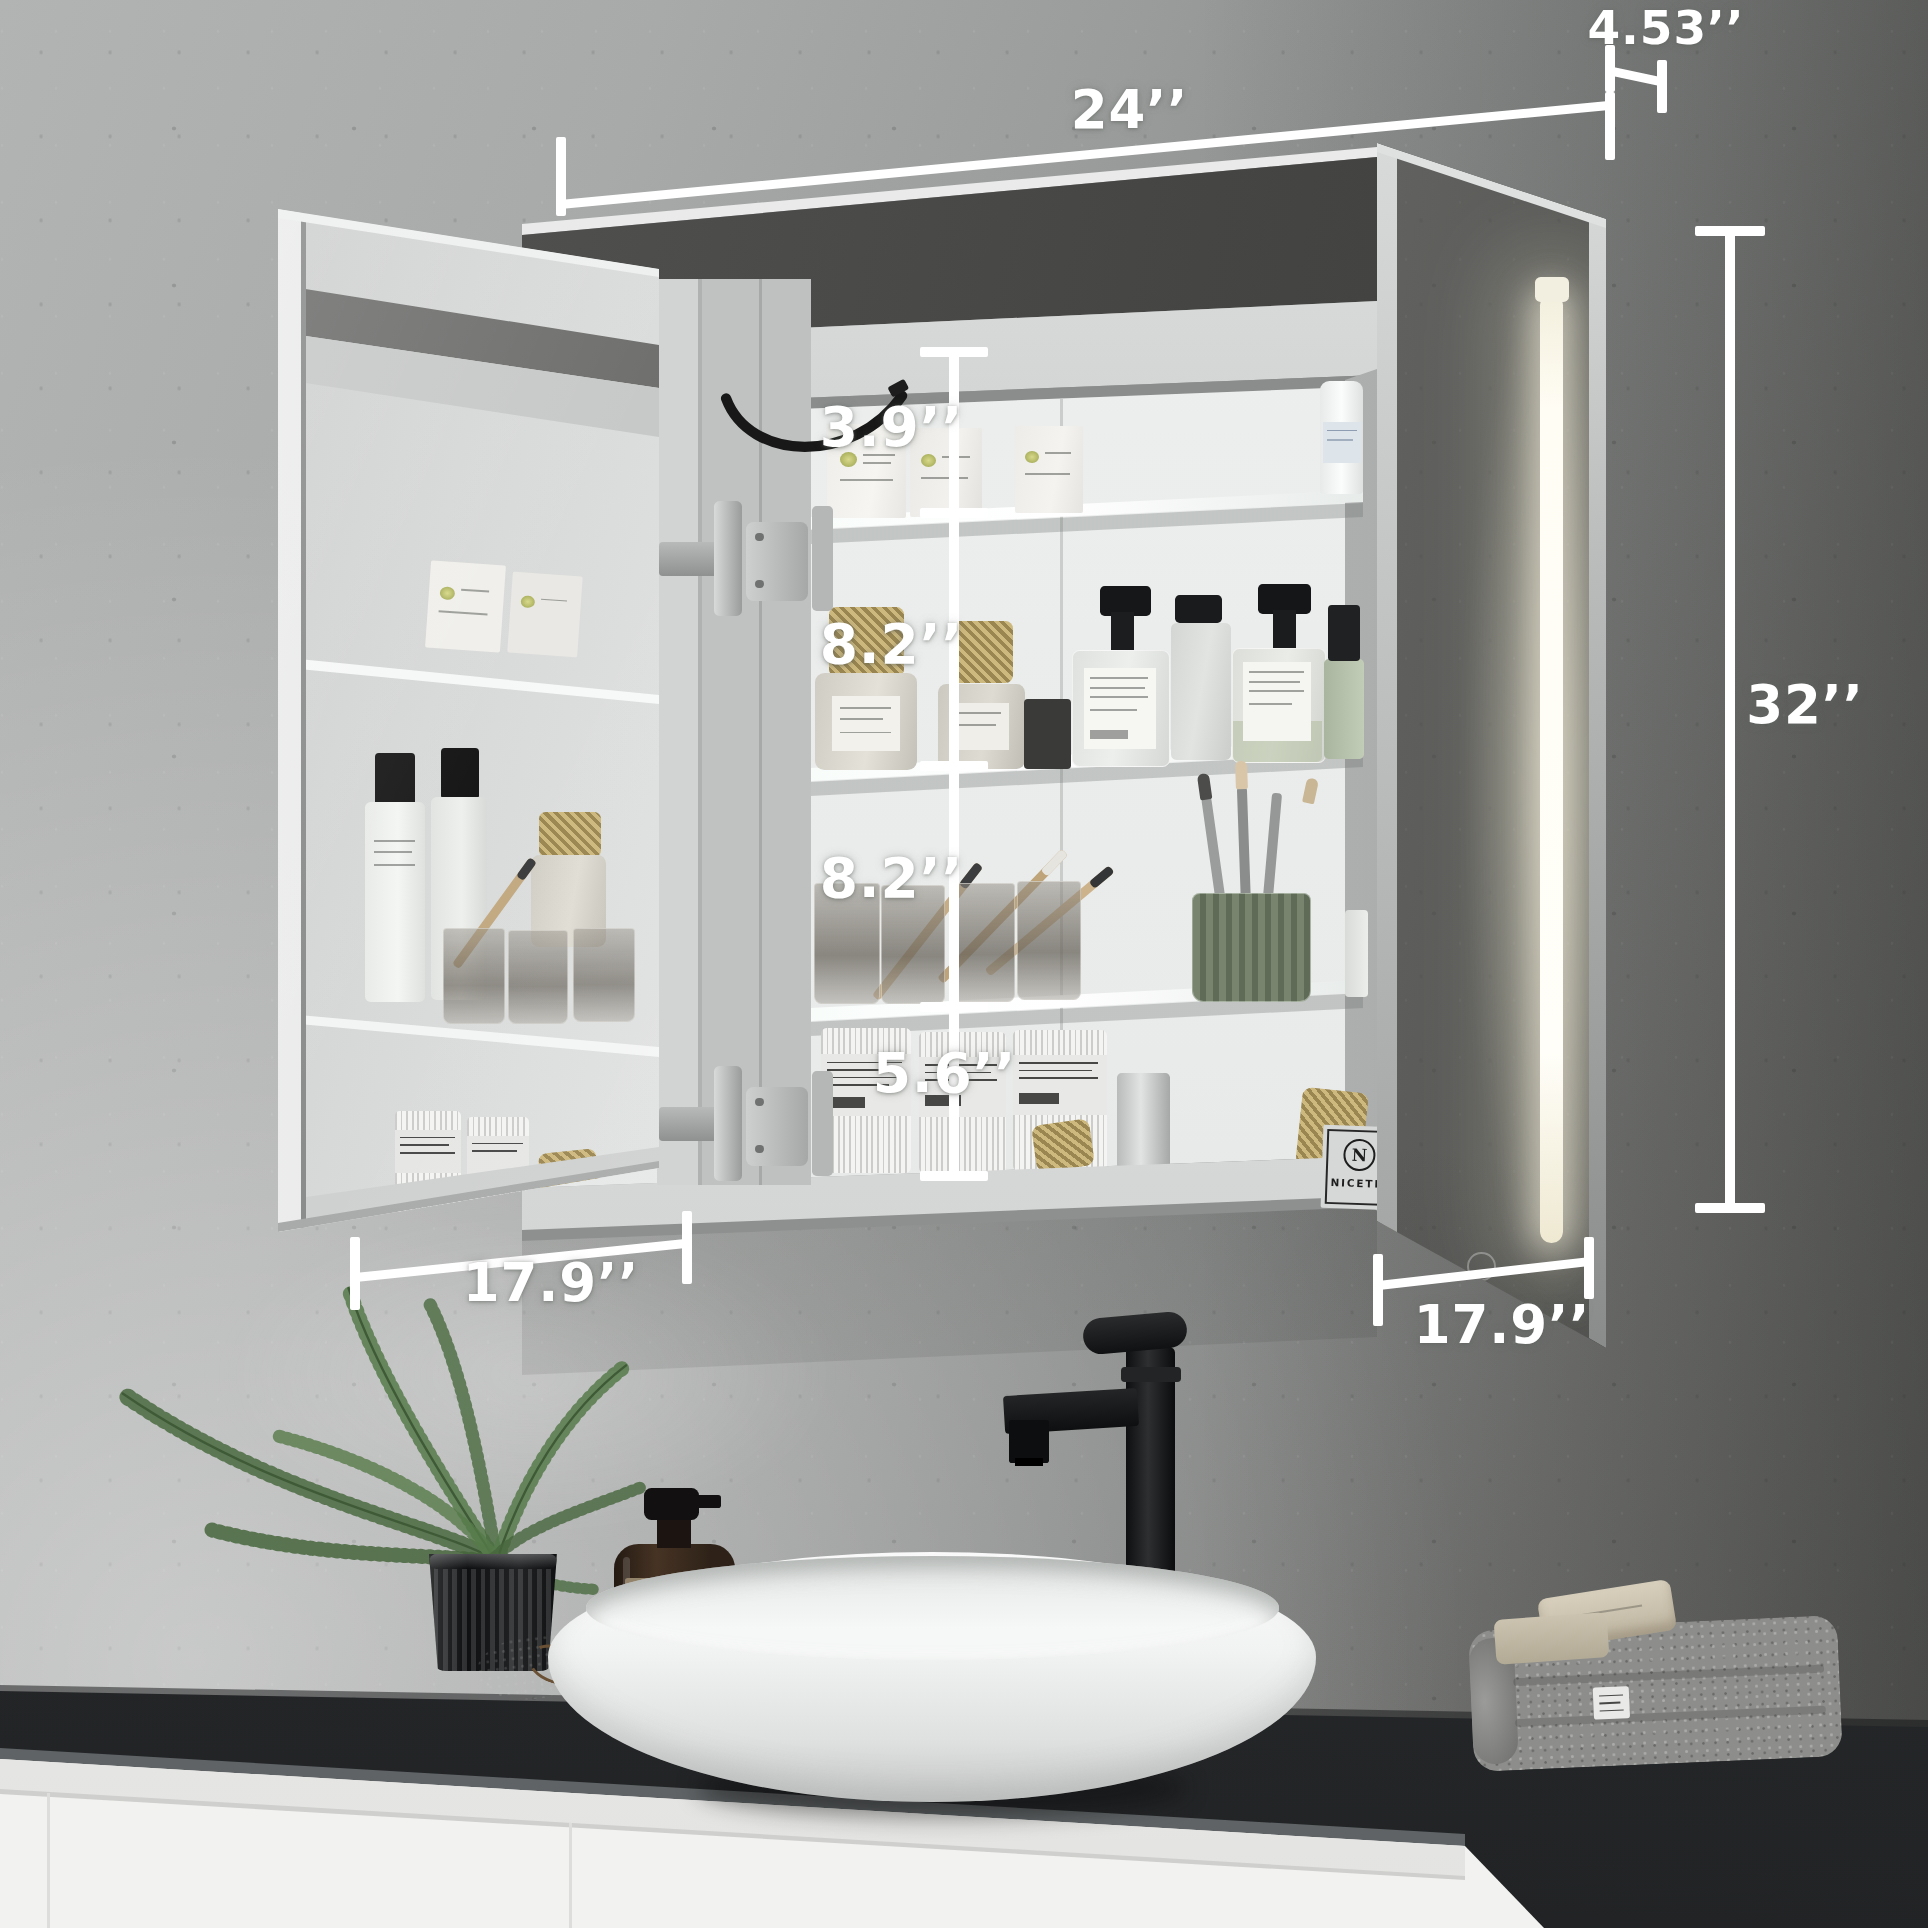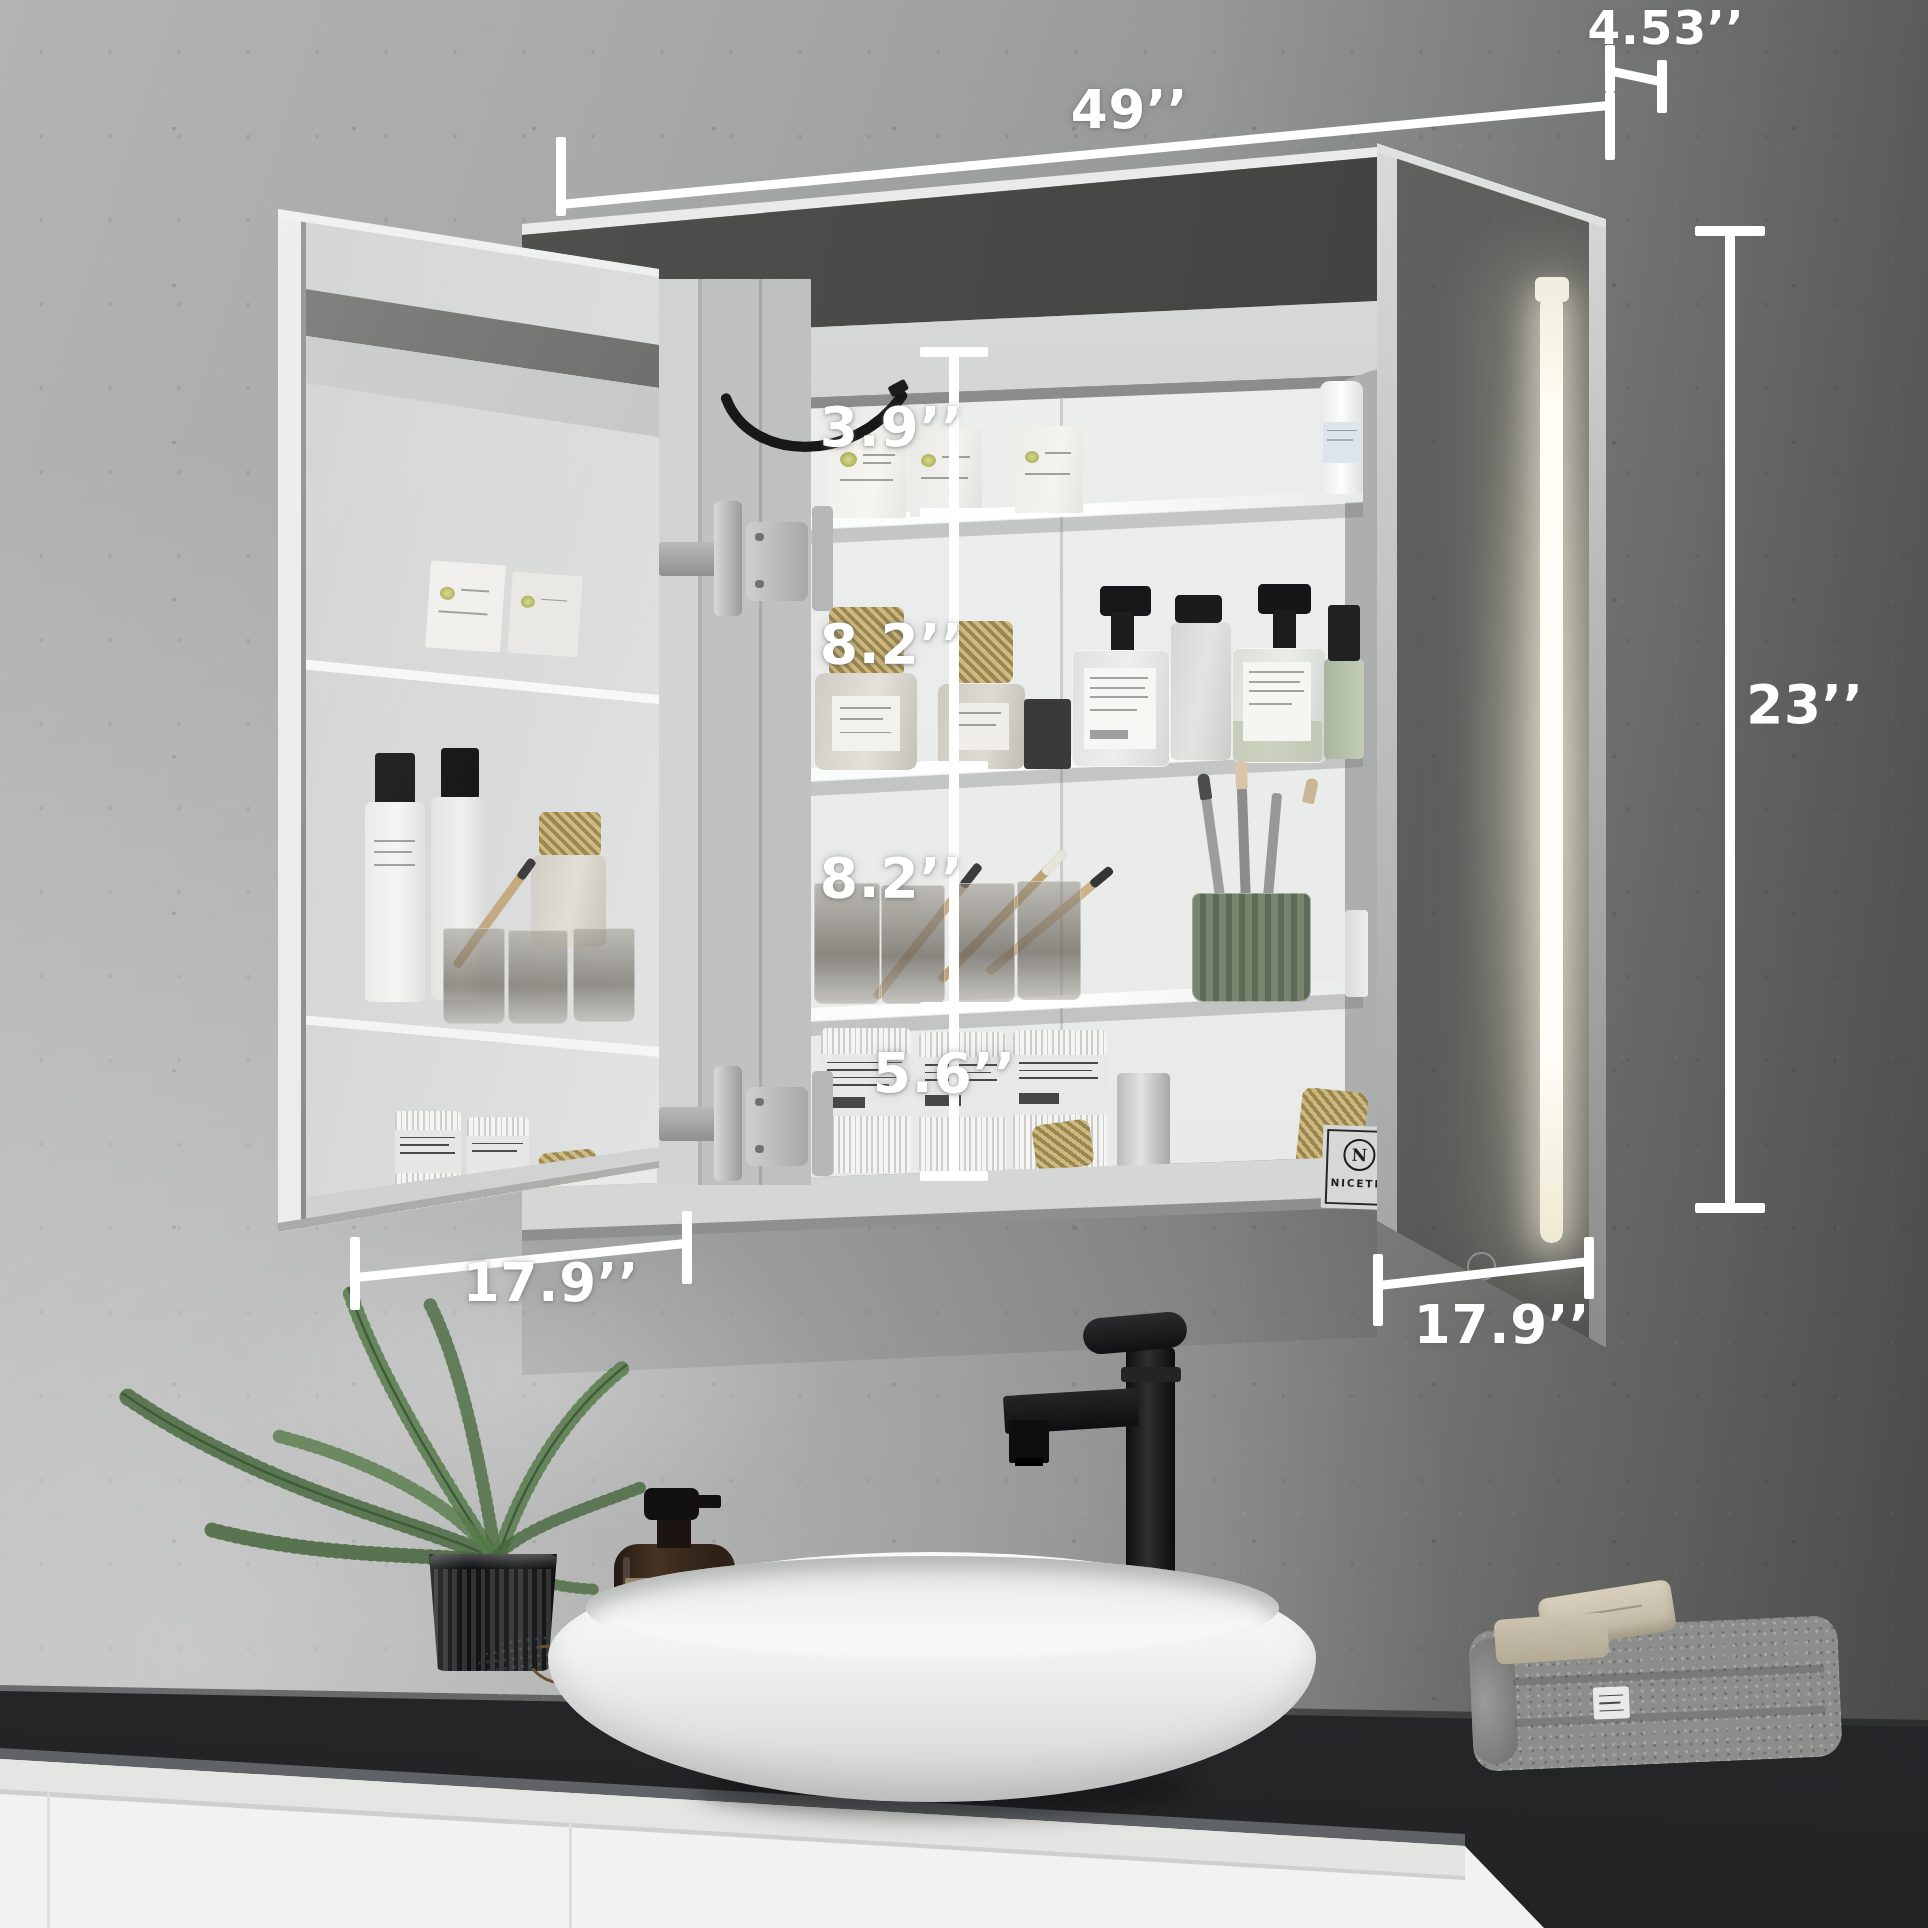--- a/index.html
+++ b/index.html
@@ -374,35 +374,35 @@
               background:linear-gradient(180deg,#d8d0bd,#bdb4a0);box-shadow:inset 0 -7.5px 9.4px rgba(120,110,90,.35);">
     <div class="mlineD" style="left:28px;top:21px;width:75px;opacity:.35;"></div>
   </div>
   <div class="a" style="left:1495px;top:1616px;width:113px;height:45px;border-radius:8.5px;transform:rotate(-4deg);
               background:linear-gradient(180deg,#cbc3af,#b3aa96);"></div>
 
   <div>
     <div class="dline" style="left:561px;top:200px;width:1057px;transform:rotate(-5.4deg);"></div>
     <div class="dtick" style="left:556px;top:137px;height:79px;"></div>
     <div class="dtick" style="left:1605px;top:92px;height:68px;"></div>
-    <div class="dlabel" style="left:1026px;top:79px;width:207px;font-size:53px;">49’’</div>
+    <div class="dlabel" style="left:1026px;top:79px;width:207px;font-size:53px;">24’’</div>
   </div>
 
   <div>
     <div class="dlabel" style="left:1567px;top:0px;width:198px;font-size:47px;">4.53’’</div>
     <div class="dtick" style="left:1605px;top:45px;height:47px;"></div>
     <div class="dline" style="left:1608px;top:66px;width:58px;transform:rotate(12deg);"></div>
     <div class="dtick" style="left:1657px;top:60px;height:53px;"></div>
   </div>
 
   <div>
     <div class="dtickh" style="left:1695px;top:226px;width:70px;"></div>
     <div class="dtick" style="left:1725px;top:232px;height:977px;"></div>
     <div class="dtickh" style="left:1695px;top:1203px;width:70px;"></div>
-    <div class="dlabel" style="left:1711px;top:674px;width:188px;font-size:53px;">23’’</div>
+    <div class="dlabel" style="left:1711px;top:674px;width:188px;font-size:53px;">32’’</div>
   </div>
 
   <div>
     <div class="dtick" style="left:949px;top:350px;height:829px;"></div>
     <div class="dtickh" style="left:920px;top:347px;"></div>
     <div class="dtickh" style="left:920px;top:508px;"></div>
     <div class="dtickh" style="left:920px;top:761px;"></div>
     <div class="dtickh" style="left:920px;top:1002px;"></div>
     <div class="dtickh" style="left:920px;top:1171px;"></div>
     <div class="dlabel" style="left:802px;top:395px;width:179px;font-size:55px;">3.9’’</div>

